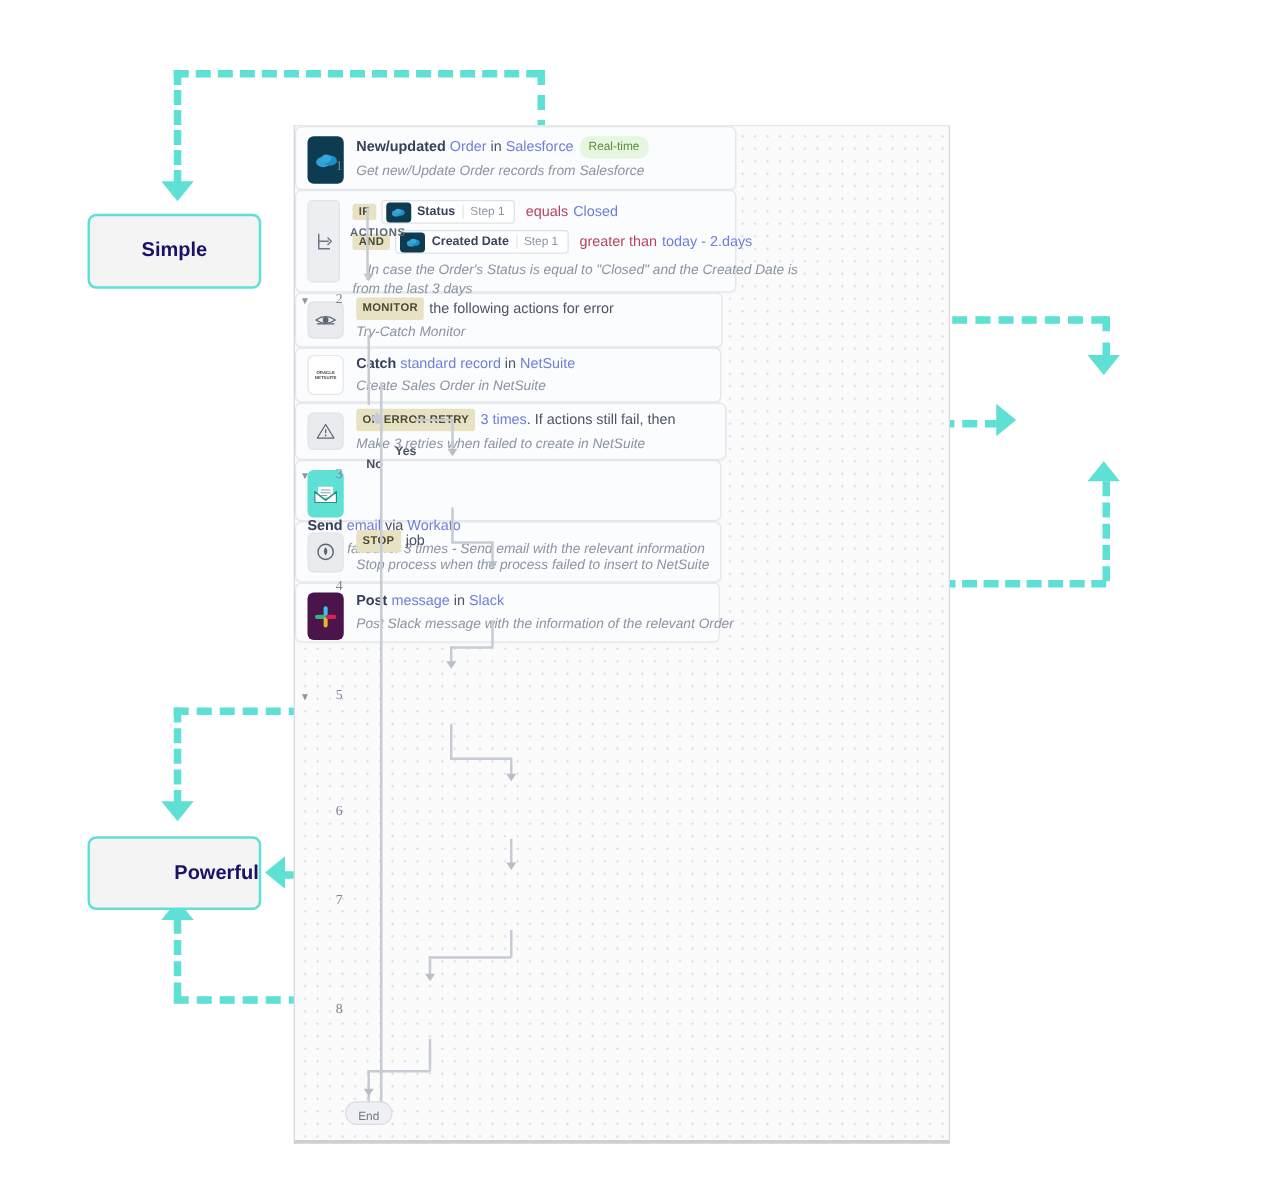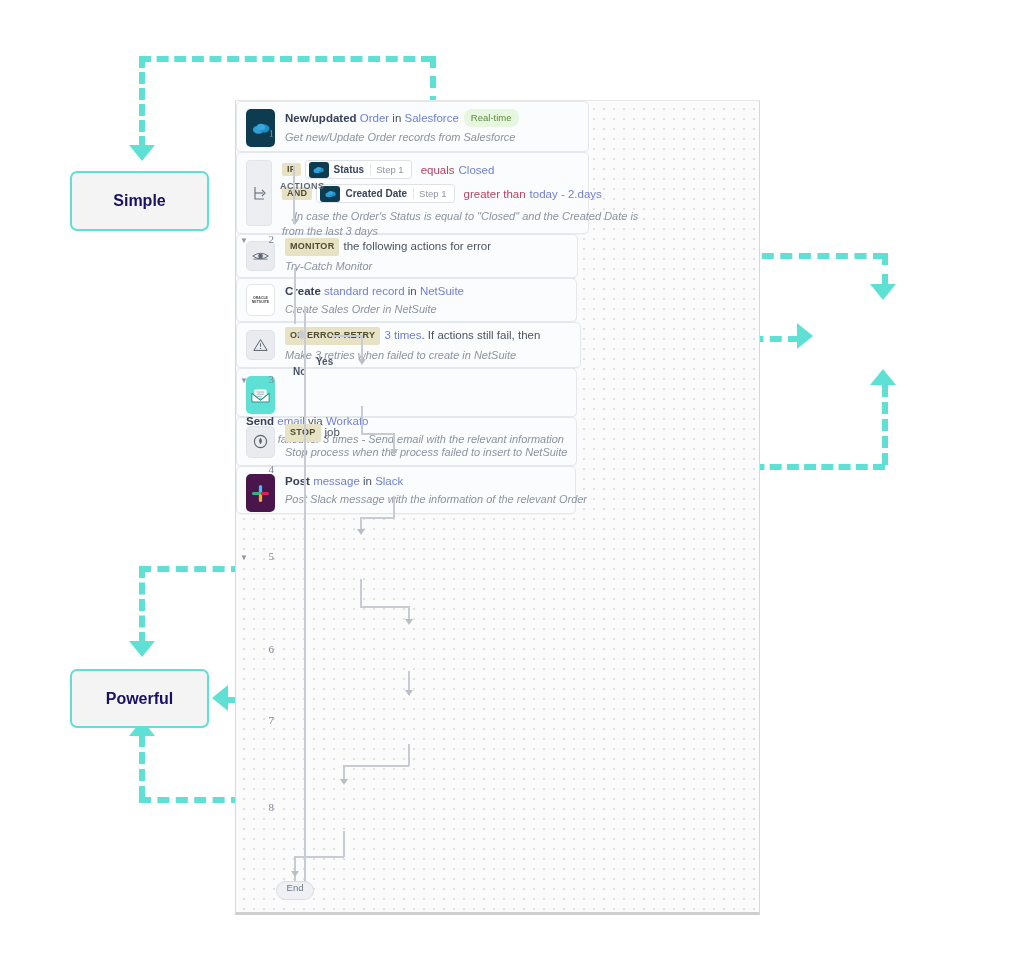--- a/index.html
+++ b/index.html
@@ -130,21 +130,21 @@
   }
   .label-yn { position: absolute; font-size: 10px; font-weight: bold; color: #4a5364; }
   .branch-dot {
     position: absolute; width: 7px; height: 7px;
     background: #c6cbd4; transform: rotate(45deg);
   }
   .endnode {
     position: absolute;
     width: 38px; height: 19px; border-radius: 10px;
     background: #eef0f3; border: 1px solid #dadde2;
-    display: flex; align-items: flex-start; justify-content: center;
+    display: flex; align-items: flex-end; justify-content: center;
     font-size: 9.5px; color: #6f7785;
   }
 
   
   .callout {
     position: absolute;
     background: #f4f4f4;
     border: 2px solid #5fe0d4;
     border-radius: 7px;
     display: flex; align-items: center; justify-content: center;
@@ -215,21 +215,21 @@
 
   <div class="dash-h" style="left:139px; top:797px; width:196px;"></div>
   <div class="dash-v" style="left:139px; top:735px; height:63px;"></div>
   <div class="tip tip-up" style="left:129px; top:720px;"></div>
 
   <div class="callout" style="left:70px; top:171px; width:139px; height:60px;">
     <span>Simple</span>
   </div>
 
 
-  <div class="callout" style="left:70px; top:669px; width:139px; height:59px;">
+  <div class="callout" style="left:70px; top:669px; width:139px; height:59px;justify-content:flex-end;">
     <span>Powerful</span>
   </div>
 
   <div class="canvas">
 
     <div class="conn conn-v" style="left:58px; top:167px; height:56px;"></div>
     <div class="arrowdown" style="left:55px; top:118px;"></div>
     <div class="label-actions" style="left:44px; top:80px;">ACTIONS</div>
 
     <div class="conn conn-v" style="left:57px; top:65px; height:58px;"></div>
@@ -362,21 +362,21 @@
       </div>
     </div>
 
     <div class="step-num" style="left:8px; top:362px;">4</div>
     <div class="card" style="left:146px; top:352px; width:341px; height:44px;">
       <div class="appicon ic-netsuite" style="height:32px; align-self:center; flex-direction:column;">
         <div style="font-size:3.5px; color:#4a4a4a; font-weight:bold; line-height:4.5px; text-align:center;">ORACLE<br>NETSUITE</div>
       </div>
       <div class="card-body">
         <div class="card-title">
-          <span class="t-bold">Create </span><span class="t-link">standard record</span><span class="t-plain"> in </span><span class="t-link">NetSuite</span>
+          <span class="t-bold">Catch </span><span class="t-link">standard record</span><span class="t-plain"> in </span><span class="t-link">NetSuite</span>
         </div>
         <div class="card-sub">Create Sales Order in NetSuite</div>
       </div>
     </div>
 
     <div class="caret" style="left:4px; top:452px;">▼</div>
     <div class="step-num" style="left:8px; top:449px;">5</div>
     <div class="card" style="left:96px; top:432px; width:345px; height:46px;">
       <div class="appicon ic-grey" style="height:30px; align-self:center;">
         <svg width="15" height="14" viewBox="0 0 18 16" aria-hidden="true">

